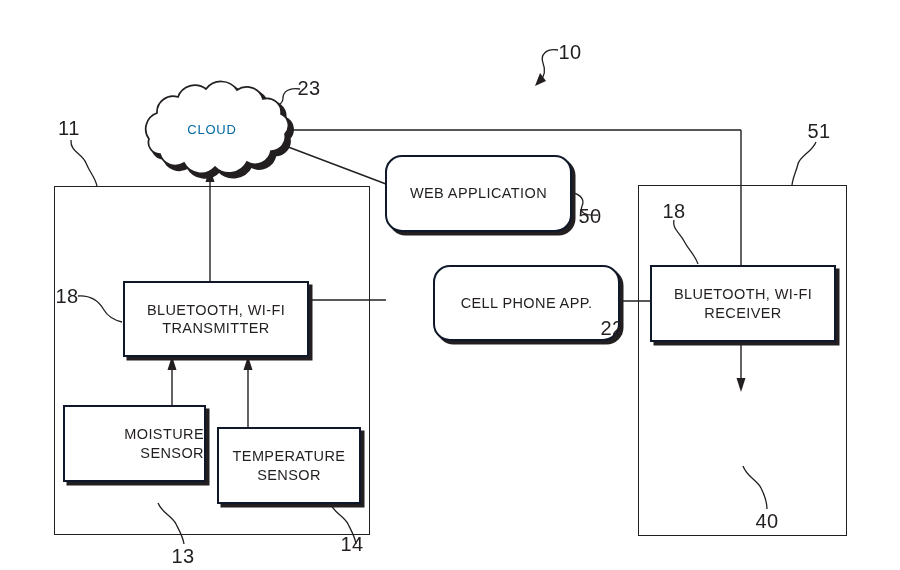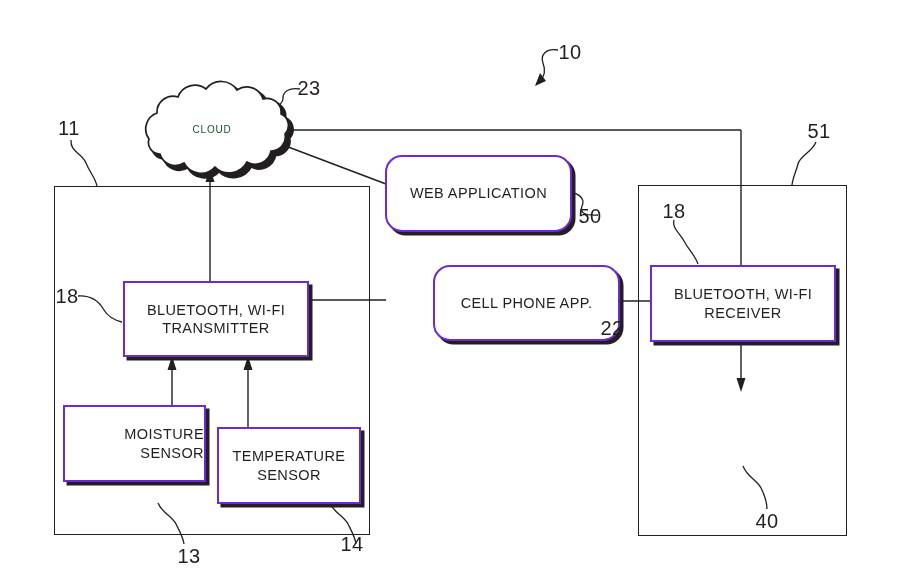--- a/index.html
+++ b/index.html
@@ -10,34 +10,34 @@
   .layer{position:absolute;left:0;top:0;width:900px;height:570px;}
   svg .ln{stroke:#231f20;stroke-width:1.4;fill:none;}
   svg .ldr{stroke:#231f20;stroke-width:1.3;fill:none;}
   svg .ah{fill:#231f20;stroke:none;}
   svg .cloud-shadow{fill:#231f20;stroke:#231f20;stroke-width:3;}
   svg .cloud-body{fill:#ffffff;stroke:#231f20;stroke-width:1.7;}
   .outer-box{
     position:absolute;border:1.6px solid #231f20;background:transparent;
   }
   .node{
-    position:absolute;background:#ffffff;border:2px solid #6d28d9;
+    position:absolute;background:#ffffff;border:2px solid #0f172a;
     box-shadow:3.5px 3.5px 0 #231f20;
     display:flex;flex-direction:column;align-items:center;justify-content:center;
     text-align:center;font-size:14.5px;line-height:1.25;letter-spacing:0.4px;
     color:#231f20;
   }
   .node.rounded{border-radius:17px;}
   .refnum{
     position:absolute;transform:translate(-50%,-50%);
     font-size:20px;letter-spacing:0.5px;color:#231f20;white-space:nowrap;
   }
   .cloud-label{
     position:absolute;transform:translate(-50%,-50%);
-    font-size:10px;letter-spacing:0.8px;color:#14532d;
+    font-size:13px;letter-spacing:0.8px;color:#0369a1;
   }
 </style>
 </head>
 <body>
 
 <div class="stage">
 
   <svg class="layer" viewBox="0 0 900 570">
 
     <line class="ln" x1="288" y1="130" x2="741" y2="130"></line>
@@ -102,21 +102,21 @@
     <span>BLUETOOTH, WI-FI</span>
     <span>RECEIVER</span>
   </div>
 
   <div class="cloud-label" style="left:212px;top:129px;">CLOUD</div>
 
   <div class="refnum" style="left:570px;top:52px;">10</div>
   <div class="refnum" style="left:69px;top:128px;">11</div>
   <div class="refnum" style="left:309px;top:88px;">23</div>
   <div class="refnum" style="left:67px;top:296px;">18</div>
-  <div class="refnum" style="left:189px;top:556px;">13</div>
+  <div class="refnum" style="left:183px;top:556px;">13</div>
   <div class="refnum" style="left:352px;top:544px;">14</div>
   <div class="refnum" style="left:590px;top:216px;">50</div>
   <div class="refnum" style="left:612px;top:328px;">22</div>
   <div class="refnum" style="left:819px;top:131px;">51</div>
   <div class="refnum" style="left:674px;top:211px;">18</div>
   <div class="refnum" style="left:767px;top:521px;">40</div>
 
 </div>
 
 </body></html>

